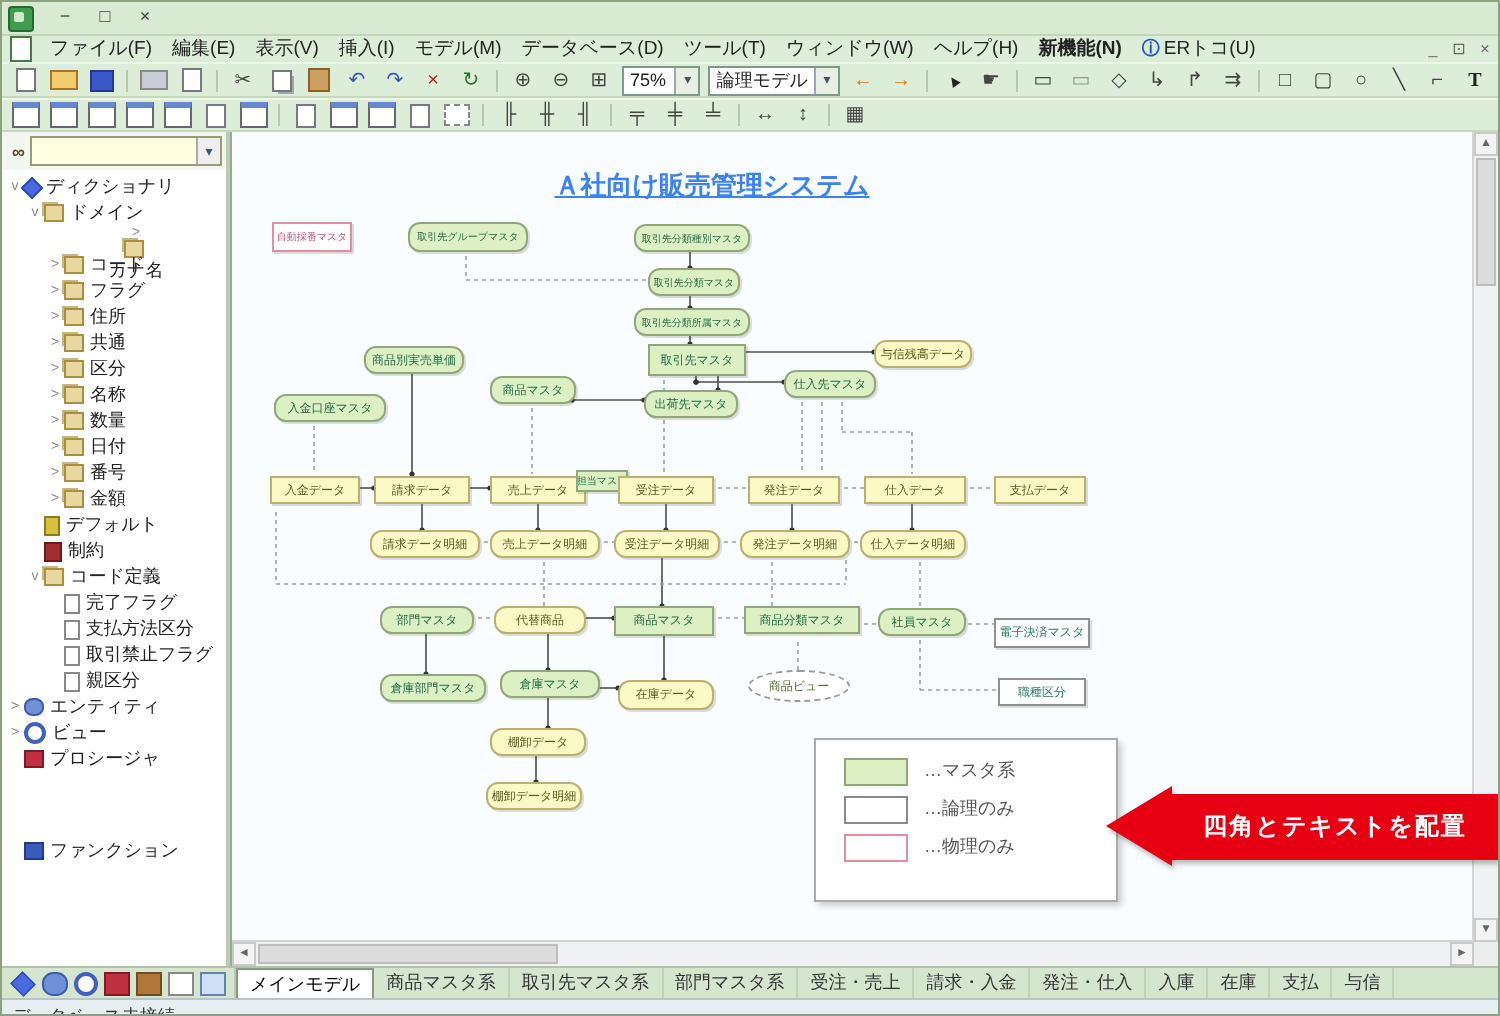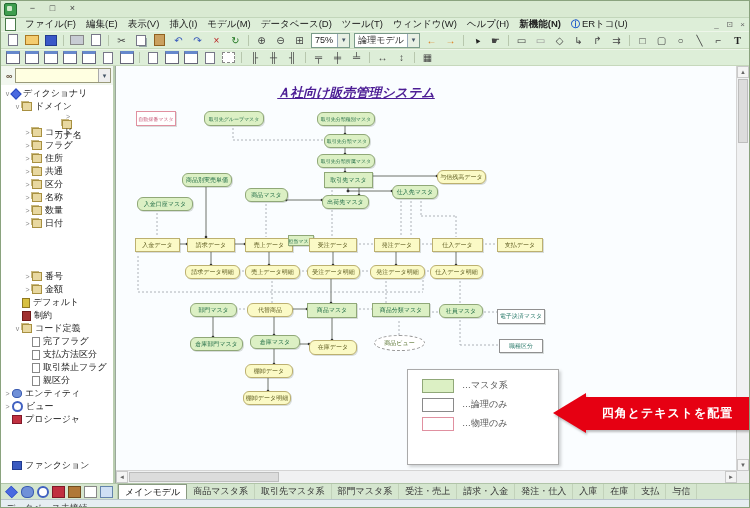--- a/index.html
+++ b/index.html
@@ -52,31 +52,31 @@
   .ic-cubes{width:8px;height:7px;background:#e8d8a0;border:1px solid #a89040;box-shadow:-2px -2px 0 -1px #c8b880;}
   .ic-page{width:6px;height:8px;background:#fff;border:1px solid #888;}
   .ic-pin{width:6px;height:8px;background:#d8c040;border:1px solid #907820;}
   .ic-book{width:7px;height:8px;background:#a03030;border:1px solid #701818;}
   .ic-cyl{width:8px;height:7px;background:#7090d8;border:1px solid #3a5ab0;border-radius:45%;}
   .ic-view{width:7px;height:7px;background:#fff;border:2px solid #4060c0;border-radius:50%;}
   .ic-proc{width:8px;height:7px;background:#c03040;border:1px solid #801828;}
   .ic-func{width:8px;height:7px;background:#3a5ac0;border:1px solid #203a90;}
   
   #canvas{position:relative;flex:1;background:#fafdff;border-left:1px solid #9aa89a;overflow:hidden;}
-  #diagram-title{position:absolute;left:130px;top:18px;width:220px;text-align:center;font-size:13px;font-weight:bold;font-style:italic;text-decoration:underline;color:#4c1d95;}
+  #diagram-title{position:absolute;left:130px;top:18px;width:220px;text-align:center;font-size:13px;font-weight:bold;text-decoration:underline;color:#3b82f6;}
   #lines-svg{position:absolute;left:0;top:0;}
   .ent{position:absolute;display:flex;align-items:center;justify-content:center;white-space:nowrap;overflow:hidden;box-shadow:1px 1px 0 rgba(60,80,60,0.18);}
   .e-master{background:#dcf0c4;border:1px solid #90a878;color:#1f6b45;}
   .e-trans{background:#fbfac6;border:1px solid #bcb070;color:#5c5a1e;}
   .e-logical{background:#fff;border:1px solid #909090;color:#2a7a6a;}
   .e-physical{background:#fff;border:1px solid #e090a0;color:#c85878;}
   .e-view{background:#fff;border:1px dashed #999;color:#55702a;box-shadow:none;}
   .s-round{border-radius:6px;} .s-ellipse{border-radius:50%;}
   
-  #legend{position:absolute;left:291px;top:303px;width:152px;height:96px;background:#fff;border:1px solid #aaa;box-shadow:2px 2px 3px rgba(0,0,0,0.18);padding:6px 10px 0 14px;box-sizing:border-box;}
+  #legend{position:absolute;left:291px;top:303px;width:152px;height:82px;background:#fff;border:1px solid #aaa;box-shadow:2px 2px 3px rgba(0,0,0,0.18);padding:6px 10px 0 14px;box-sizing:border-box;}
   .leg-row{display:flex;align-items:center;height:19px;}
   .leg-swatch{width:30px;height:12px;margin-right:8px;}
   .sw-master{background:#dcf0c4;border:1px solid #90a878;}
   .sw-trans{background:#fbfac6;border:1px solid #bcb070;}
   .sw-logical{background:#fff;border:1px solid #8a8a8a;}
   .sw-physical{background:#fff;border:1px solid #e090a0;}
   .leg-label{font-size:9px;color:#555;}
   
   .sb{position:absolute;background:#f0f1f2;}
   #vscroll{right:0;top:0;bottom:12px;width:12px;border-left:1px solid #d4d4d4;}
@@ -406,21 +406,21 @@
             </div>
             <span>数量</span>
           </div>
           <div class="trow" style="padding-left: 22px;">
             <div class="texp">&gt;</div>
             <div class="ticon">
               <div class="ic-cubes"></div>
             </div>
             <span>日付</span>
           </div>
-          <div class="trow" style="padding-left: 22px; margin-top: 40px;">
+          <div class="trow" style="padding-left: 22px;">
             <div class="texp">&gt;</div>
             <div class="ticon">
               <div class="ic-cubes"></div>
             </div>
             <span>番号</span>
           </div>
           <div class="trow" style="padding-left: 22px;">
             <div class="texp">&gt;</div>
             <div class="ticon">
               <div class="ic-cubes"></div>

